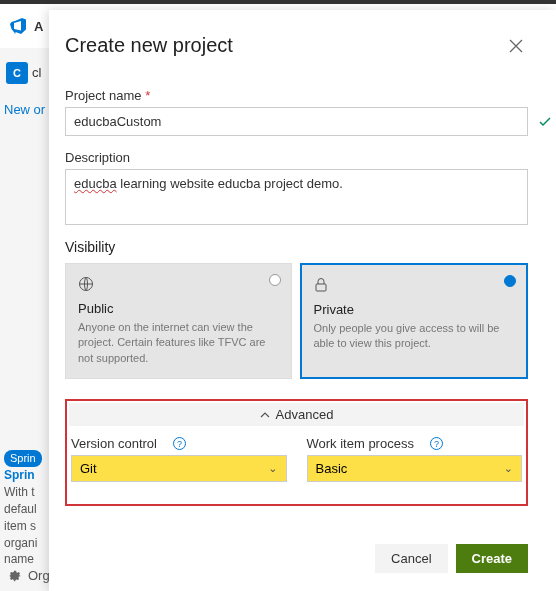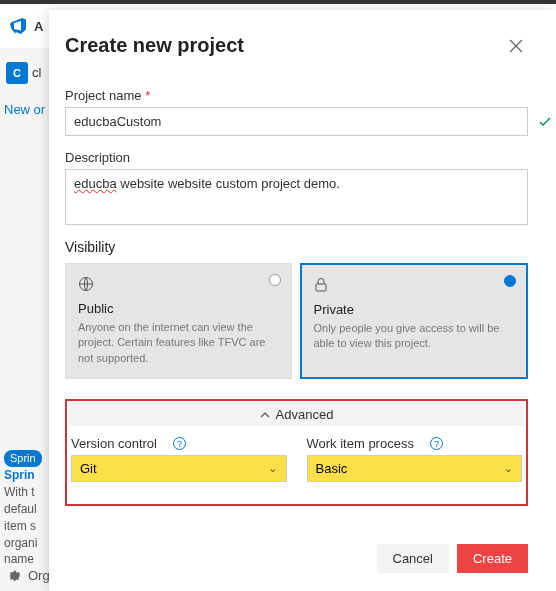--- a/index.html
+++ b/index.html
@@ -109,21 +109,21 @@
       z-index: 10;
     }
     .modal-header {
       display: flex;
       justify-content: space-between;
       align-items: flex-start;
       margin-bottom: 30px;
     }
     .modal-title {
       font-size: 20px;
-      font-weight: 700;
+      font-weight: 400;
       color: #222;
     }
     .close-btn {
       width: 24px; height: 24px;
       cursor: pointer;
       color: #666;
       display: flex;
       align-items: center;
       justify-content: center;
     }
@@ -267,21 +267,21 @@
       padding-top: 14px;
     }
     .btn {
       padding: 7px 16px;
       font-size: 13px;
       border: none;
       cursor: pointer;
       margin-top: 22px;
     }
     .btn-cancel { background: #f3f3f3; color: #333; }
-    .btn-create { background: #ef4444; color: #fff; font-weight: 400; }
+    .btn-create { background: #4d7c0f; color: #fff; font-weight: 700; }
     .chevron { font-size: 11px; color: #555; }
   </style>
 </head>
 <body>
 
 <div class="bg-top-bar"></div>
 <div class="bg-header">
   <svg class="bg-logo" viewBox="0 0 16 16">
       <path d="M0 6l1.5-2 4-1.2L12 0l4 1.5v10L11 16l-5.5-2v2L1.5 11 0 6zm4 5l7 1.5V3L4 5v6z"></path>
     </svg>
@@ -327,21 +327,21 @@
       <span class="check-icon">
         <svg width="14" height="14" viewBox="0 0 14 14">
             <path d="M2 7l3 3 7-7" stroke="#0a8f5a" stroke-width="1.5" fill="none"></path>
           </svg>
       </span>
     </div>
   </div>
 
   <div class="field-group">
     <div class="form-label">Description</div>
-    <div class="textarea" contenteditable="false" style=""><span class="underline-red">educba</span><span> website website custom project demo.</span></div>
+    <div class="textarea" contenteditable="false" style=""><span class="underline-red">educba</span><span> learning website educba project demo.</span></div>
   </div>
 
   <div class="visibility-section">
     <div class="visibility-label">Visibility</div>
     <div class="visibility-options">
       <div class="vis-card">
         <div class="radio-dot"></div>
         <div class="vis-icon">
           <svg width="16" height="16" viewBox="0 0 16 16" fill="none" stroke="#555" stroke-width="1">
               <circle cx="8" cy="8" r="6.5"></circle>

